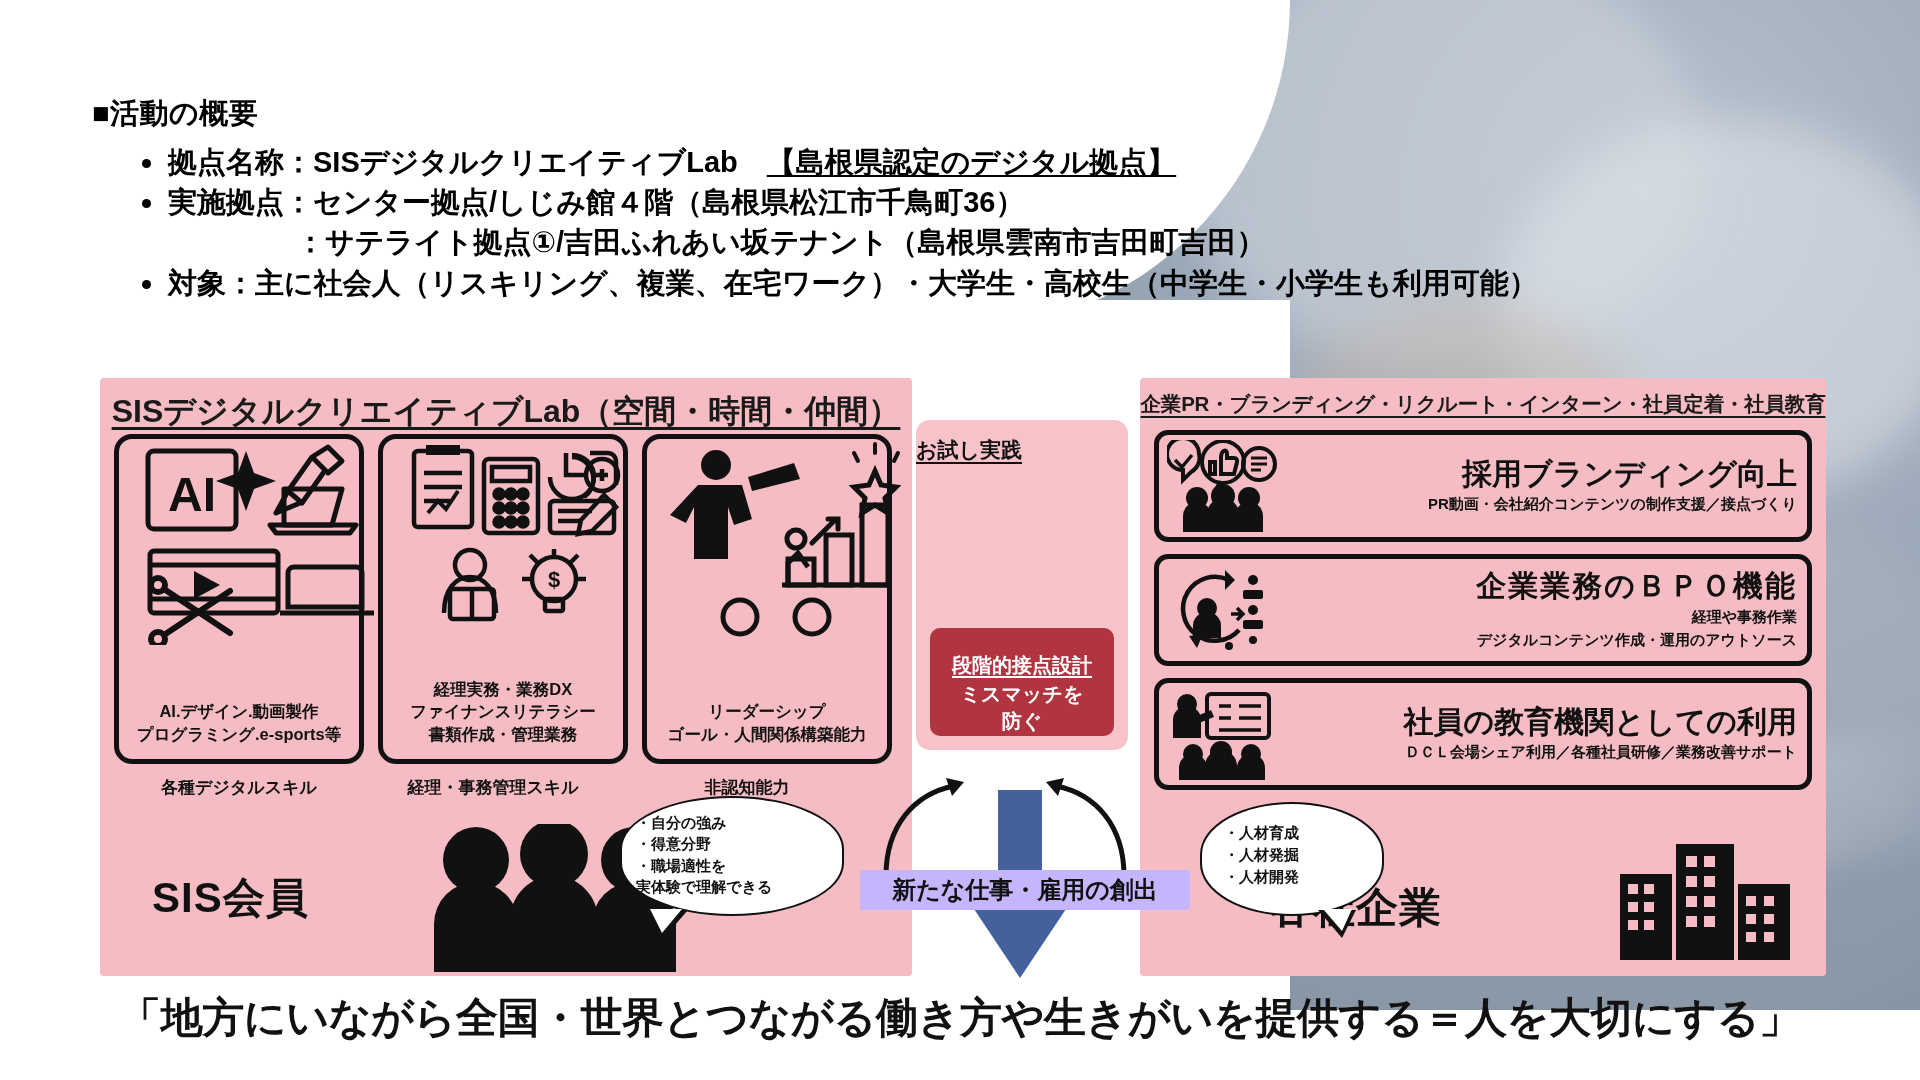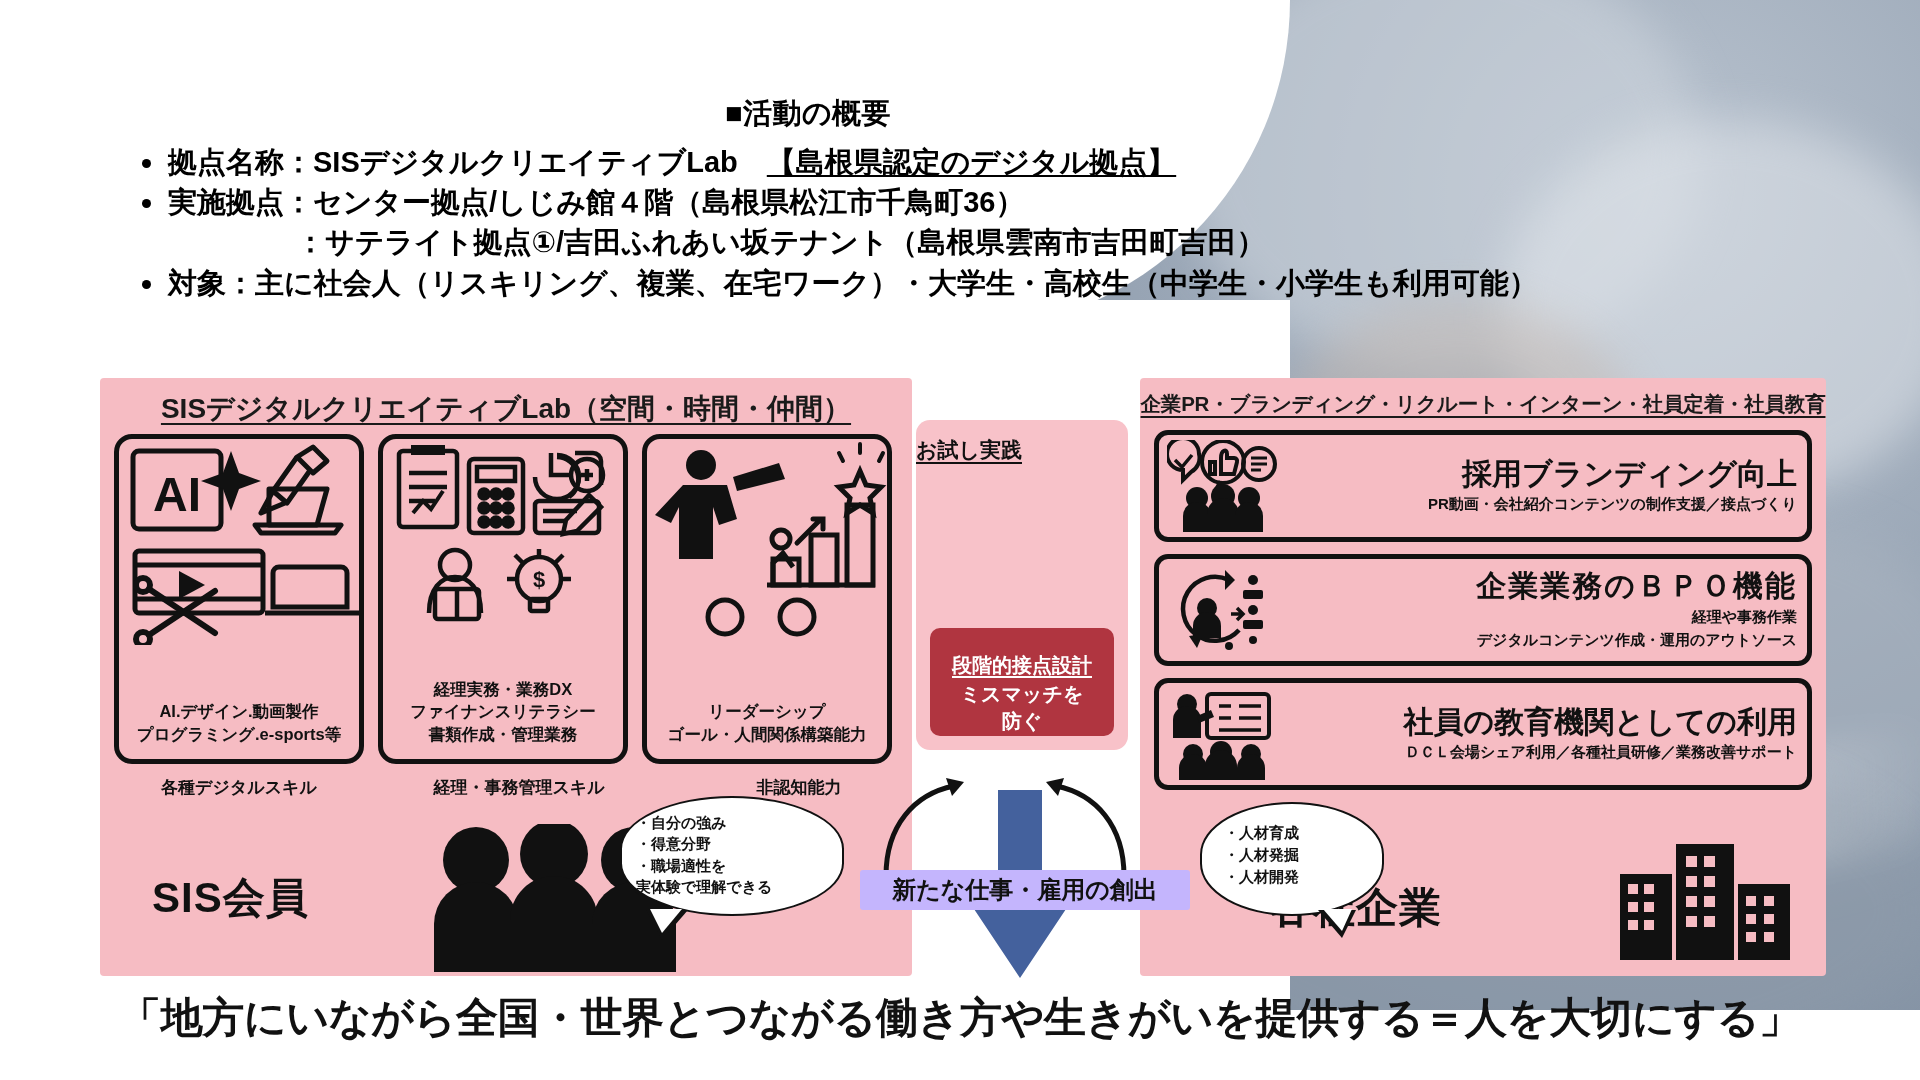--- a/index.html
+++ b/index.html
@@ -37,21 +37,21 @@
   }
   #white-bottom{
     position:absolute;z-index:1;left:0;top:1010px;width:1920px;height:70px;background:#fff;
   }
 
   .layer{position:absolute;z-index:3;}
 
   
   #header-block{left:92px;top:96px;width:1420px;}
   #header-title{
-    font-size:29px;font-weight:bold;letter-spacing:.5px;margin:0 0 12px 12px;line-height:1.2;text-align:center;
+    font-size:29px;font-weight:bold;letter-spacing:.5px;margin:0 0 12px 0;line-height:1.2;
   }
   ul.bullets{list-style:none;margin:0;padding:0 0 0 76px;}
   ul.bullets li{
     position:relative;font-size:29px;font-weight:bold;line-height:1.32;margin-bottom:2px;
     white-space:nowrap;
   }
   ul.bullets li.dot::before{
     content:"";position:absolute;left:-26px;top:16px;width:9px;height:9px;border-radius:50%;background:#000;
   }
   ul.bullets li.cont{padding-left:128px;}
@@ -64,36 +64,36 @@
   #left-panel{left:100px;top:378px;width:812px;height:598px;}
   #right-panel{left:1140px;top:378px;width:686px;height:598px;}
   #center-panel{
     left:916px;top:420px;width:212px;height:330px;background:#f8c2c9;border-radius:14px;position:absolute;z-index:4;
   }
 
   .panel-title{
     text-align:center;font-weight:bold;color:#1a1a1a;
     text-decoration:underline;text-underline-offset:5px;
   }
-  #left-panel .panel-title{font-size:28px;padding-top:12px;}
+  #left-panel .panel-title{font-size:32px;padding-top:12px;}
   #right-panel .panel-title{font-size:20.5px;padding-top:12px;letter-spacing:-.2px;}
 
   
   #skill-row{position:absolute;left:14px;top:56px;display:flex;gap:14px;}
   .skill-card{
     width:250px;height:330px;border:5px solid #111;border-radius:18px;
     background:#f6bcc3;position:relative;box-sizing:border-box;
   }
-  .skill-art{height:208px;position:relative;}
+  .skill-art{height:208px;position:relative;padding-left:15px;}
   .skill-text{
     position:absolute;left:0;right:0;bottom:14px;text-align:center;
     font-size:17.5px;font-weight:bold;line-height:1.35;color:#111;
   }
   .skill-text.small{font-size:16.5px;}
-  #skill-caps{position:absolute;left:14px;top:398px;display:flex;gap:30px;}
+  #skill-caps{position:absolute;left:14px;top:398px;display:flex;gap:4px;}
   .skill-cap{width:250px;text-align:center;font-size:17px;font-weight:bold;color:#111;}
 
   
   #members-row{position:absolute;left:24px;top:452px;width:760px;height:140px;}
   #sis-label{
     position:absolute;left:28px;top:40px;font-size:42px;font-weight:bold;color:#111;letter-spacing:1px;
   }
   #people-group{position:absolute;left:300px;top:-6px;}
 
   

